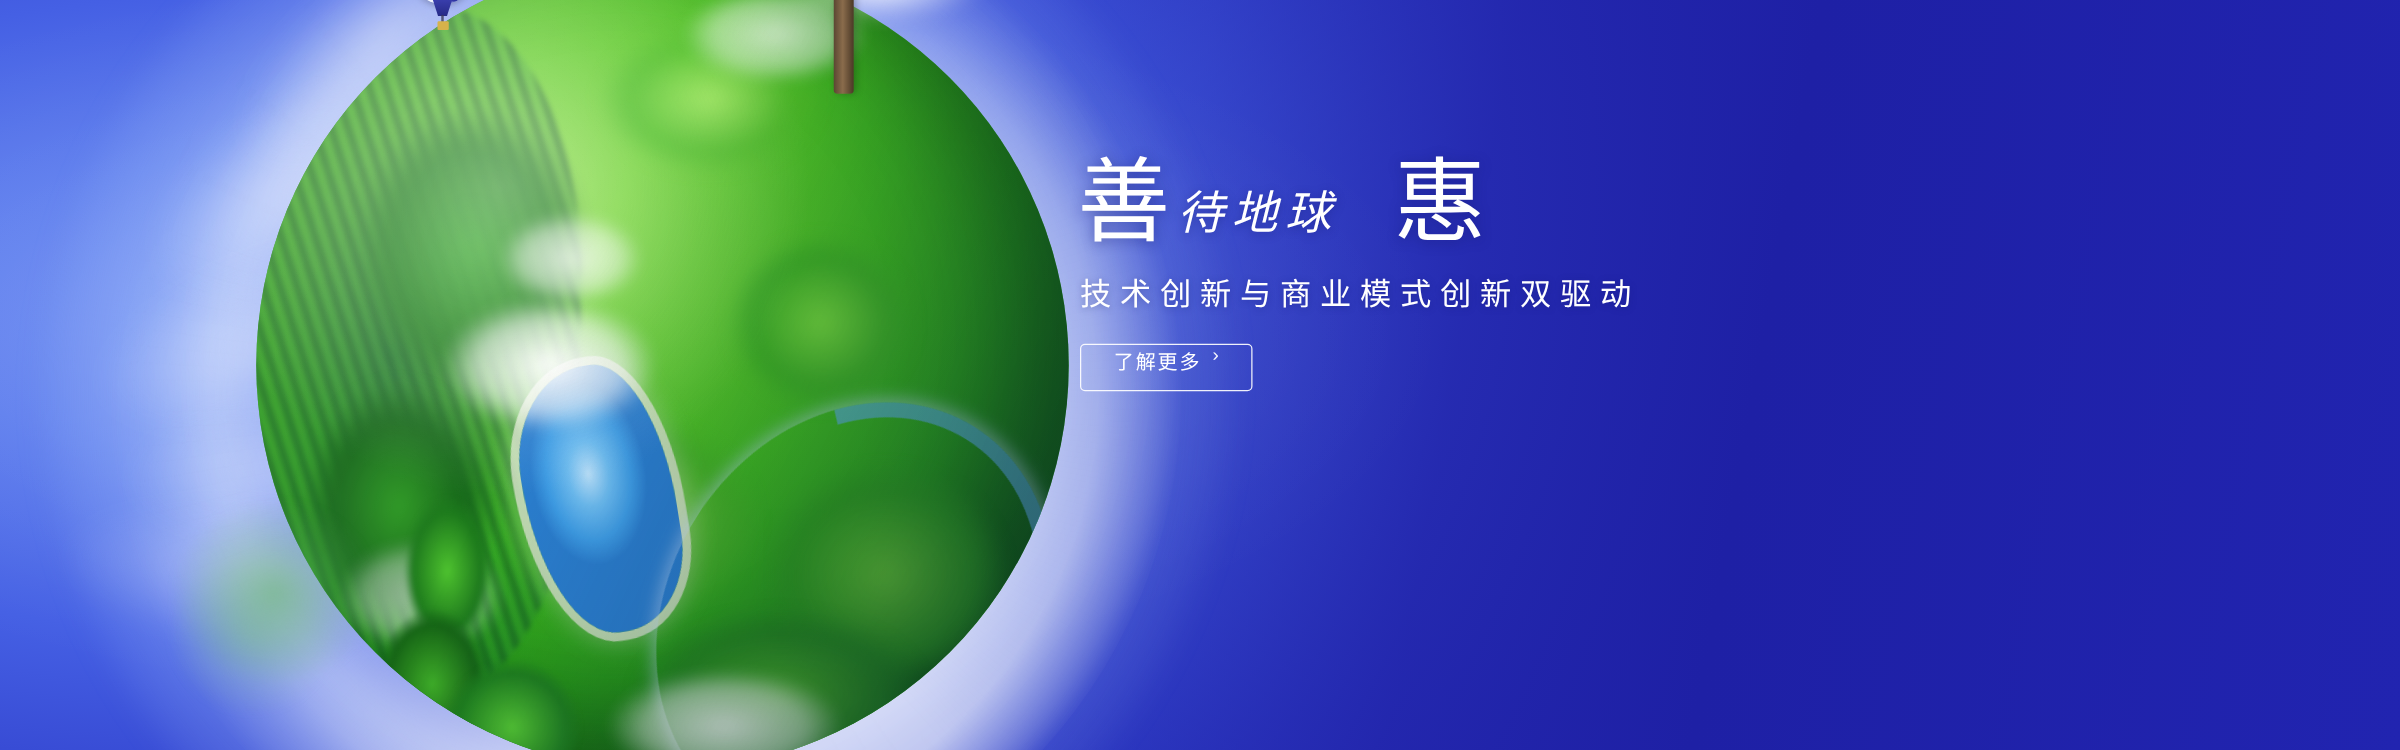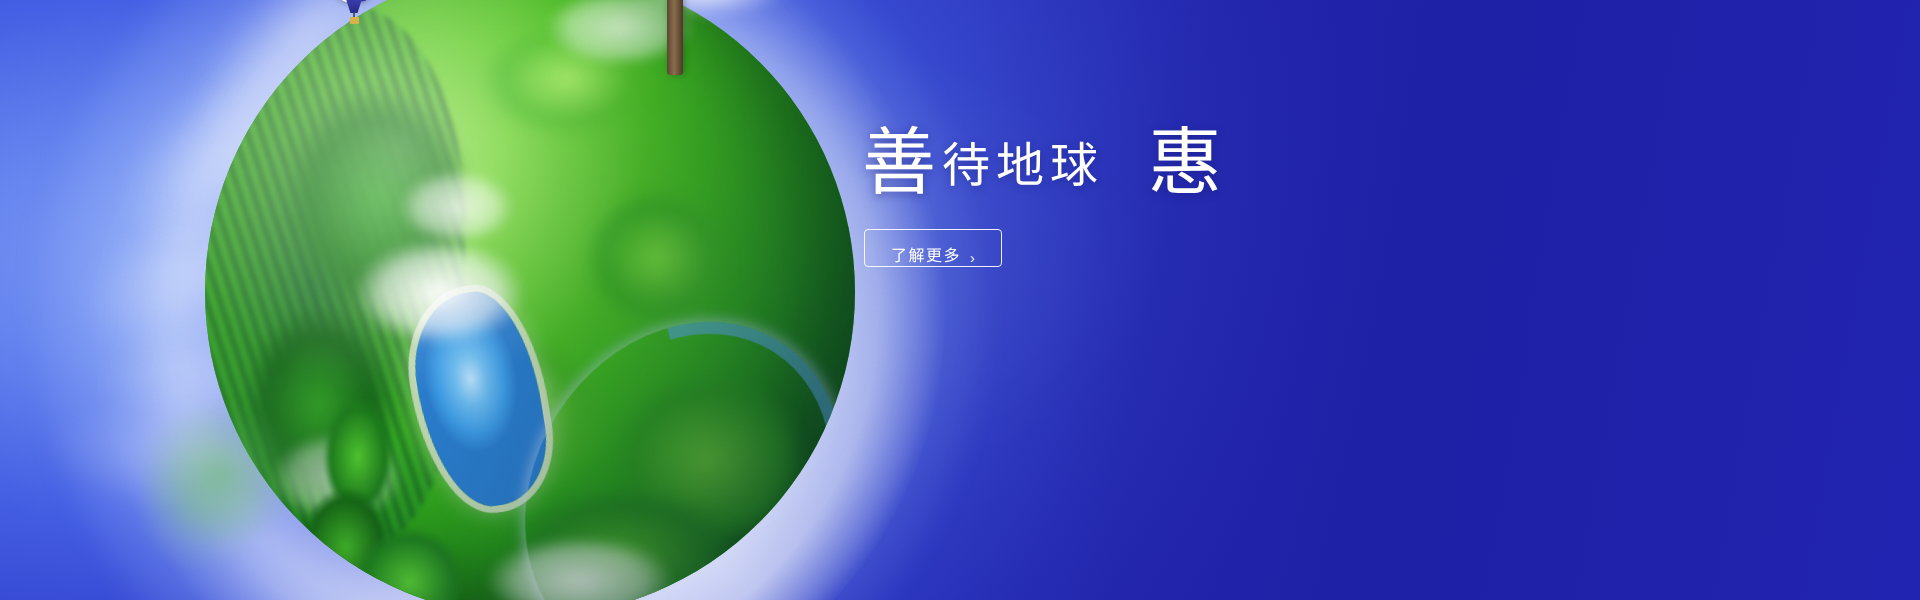--- a/index.html
+++ b/index.html
@@ -226,43 +226,44 @@
   .hl-group{display:flex; align-items:flex-end;}
   .hl-group + .hl-group{margin-left:44px;}
   .hl-big{
     font-family:"Liberation Serif","DejaVu Serif",serif;
     font-size:74px; line-height:.96; font-weight:400;
     letter-spacing:0; margin-right:6px;
     text-shadow:0 2px 10px rgba(20,25,110,.45);
   }
   .hl-small{
     font-family:"Liberation Serif","DejaVu Serif",serif;
-    font-size:48px; line-height:1.1; font-weight:400;
+    font-size:37px; line-height:1.1; font-weight:400;
     letter-spacing:6px; padding-bottom:6px;
     text-shadow:0 2px 8px rgba(20,25,110,.4);
+    font-style:italic;
   }
   .subtitle{
     color:#ffffff;
     font-size:25px;
     letter-spacing:7px;
     margin:16px 0 0 2px;
     white-space:nowrap;
     text-shadow:0 1px 6px rgba(20,25,110,.35);
   }
   .desc{
     color:#eceffc;
     font-size:17px;
     letter-spacing:.6px;
     margin:18px 0 0 2px;
     white-space:nowrap;
     text-shadow:0 1px 5px rgba(20,25,110,.3);
   }
   .cta{
     display:inline-flex;
-    align-items:flex-end; justify-content:center;
+    align-items:flex-start; justify-content:center;
     gap:9px;
     margin:24px 0 0 2px;
     padding:0 26px;
     height:38px;
     min-width:118px;
     border:1px solid rgba(255,255,255,.92);
     border-radius:4px;
     background:transparent;
     color:#ffffff;
     font-size:16px;
@@ -340,20 +341,21 @@
     <div class="headline">
       <span class="hl-group">
         <span class="hl-big">善</span>
         <span class="hl-small">待地球</span>
       </span>
       <span class="hl-group">
         <span class="hl-big">惠</span>
       </span>
     </div>
 
+    <div class="subtitle">技术创新与商业模式创新双驱动</div>
 
 
     <a class="cta" href="#">
       <span>了解更多</span>
       <span class="chev">›</span>
     </a>
 
   </div>
 </div>
 

